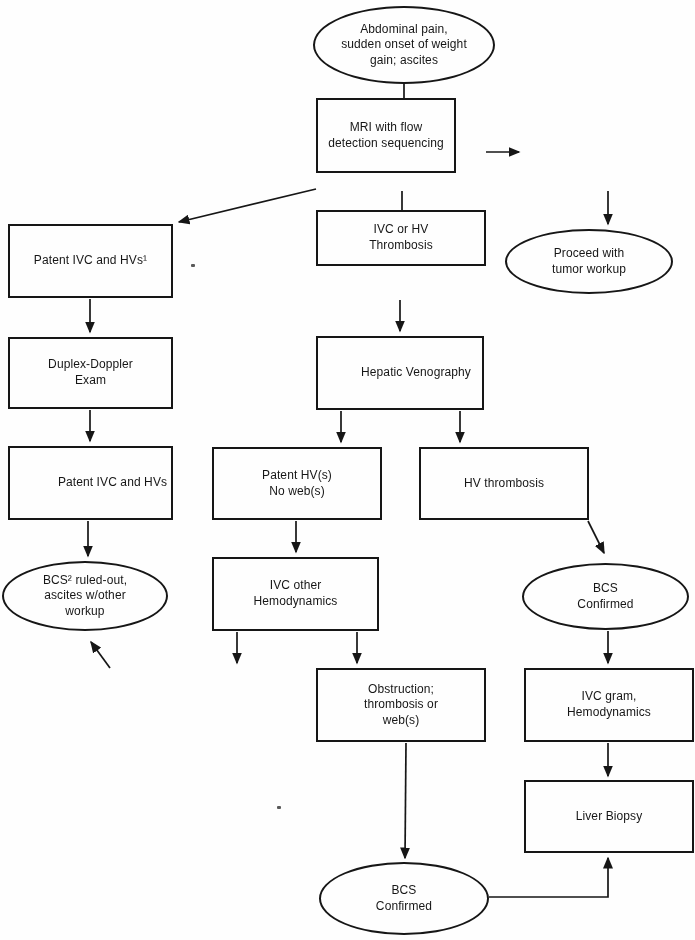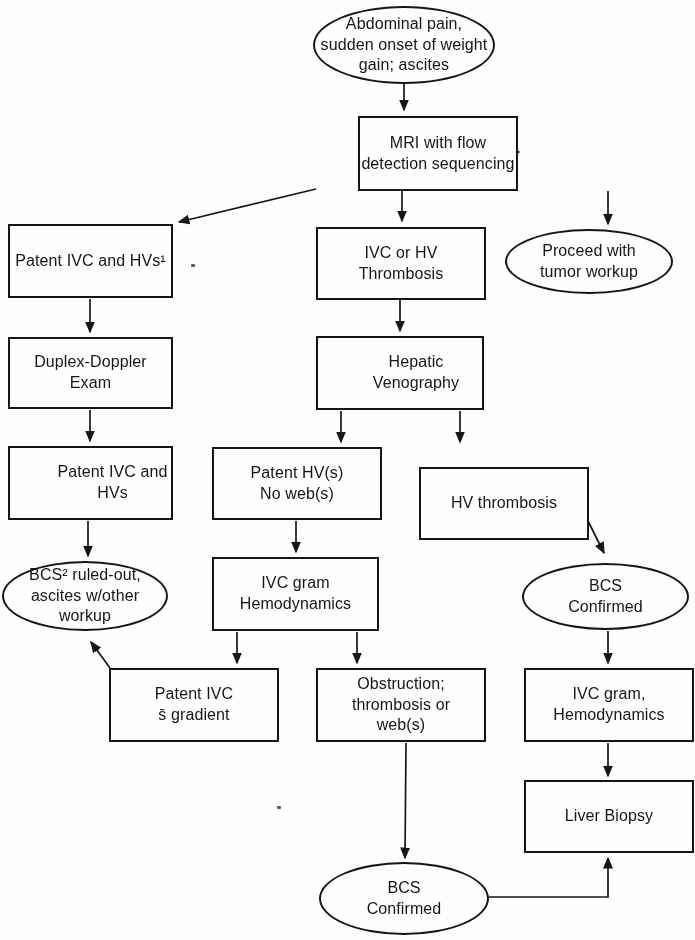--- a/index.html
+++ b/index.html
@@ -22,21 +22,21 @@
   .node {
     position: absolute;
     z-index: 2;
     box-sizing: border-box;
     display: flex;
     align-items: center;
     justify-content: center;
     text-align: center;
     white-space: pre-line;
     background: #fefefe;
-    font-size: 16px;
+    font-size: 12px;
     line-height: 1.3;
     letter-spacing: 0.1px;
   }
   .box { border: 2px solid #161616; }
   .ellipse { border: 2px solid #161616; border-radius: 50%; }
   .speck {
     position: absolute;
     z-index: 3;
     width: 4px; height: 3px;
     background: #5a5a5a;
@@ -75,56 +75,54 @@
       <path d="M608,631 L608,663" marker-end="url(#ah)"></path>
       <path d="M608,743 L608,776" marker-end="url(#ah)"></path>
       <path d="M489,897 L608,897 L608,858" marker-end="url(#ah)"></path>
     </g>
   </svg>
 
   <div class="node ellipse" style="left:313px; top:6px;  width:182px; height:78px;">Abdominal pain,
 sudden onset of weight
 gain; ascites</div>
 
-  <div class="node box" style="left:316px; top:116px; width:160px; height:75px;margin-left:42px;">MRI with flow
+  <div class="node box" style="left:316px; top:98px; width:140px; height:75px;">MRI with flow
 detection sequencing</div>
 
 
   <div class="node ellipse" style="left:505px; top:229px; width:168px; height:65px;">Proceed with
 tumor workup</div>
 
   <div class="node box" style="left:8px; top:224px; width:165px; height:74px;">Patent IVC and HVs¹</div>
 
-  <div class="node box" style="left:316px; top:227px; width:170px; height:73px;">IVC or HV
+  <div class="node box" style="left:316px; top:210px; width:170px; height:56px;">IVC or HV
 Thrombosis</div>
 
   <div class="node box" style="left:8px; top:337px; width:165px; height:72px;">Duplex-Doppler
 Exam</div>
 
   <div class="node box" style="left:316px; top:336px; width:168px; height:74px;padding-left:32px;">Hepatic Venography</div>
 
   <div class="node box" style="left:8px; top:446px; width:165px; height:74px;padding-left:44px;">Patent IVC and HVs</div>
 
   <div class="node box" style="left:212px; top:447px; width:170px; height:73px;">Patent HV(s)
 No web(s)</div>
 
-  <div class="node box" style="left:419px; top:447px; width:170px; height:73px;margin-top:20px;">HV thrombosis</div>
+  <div class="node box" style="left:419px; top:447px; width:170px; height:73px;">HV thrombosis</div>
 
   <div class="node ellipse" style="left:2px; top:561px; width:166px; height:70px;">BCS² ruled-out,
 ascites w/other
 workup</div>
 
-  <div class="node box" style="left:212px; top:557px; width:167px; height:74px;">IVC gram
+  <div class="node box" style="left:212px; top:557px; width:167px; height:74px;">IVC other
 Hemodynamics</div>
 
   <div class="node ellipse" style="left:522px; top:563px; width:167px; height:67px;">BCS
 Confirmed</div>
 
-  <div class="node box" style="left:109px; top:668px; width:170px; height:74px;">Patent IVC
-s̄ gradient</div>
 
   <div class="node box" style="left:316px; top:668px; width:170px; height:74px;">Obstruction;
 thrombosis or
 web(s)</div>
 
   <div class="node box" style="left:524px; top:668px; width:170px; height:74px;">IVC gram,
 Hemodynamics</div>
 
   <div class="node box" style="left:524px; top:780px; width:170px; height:73px;">Liver Biopsy</div>
 

